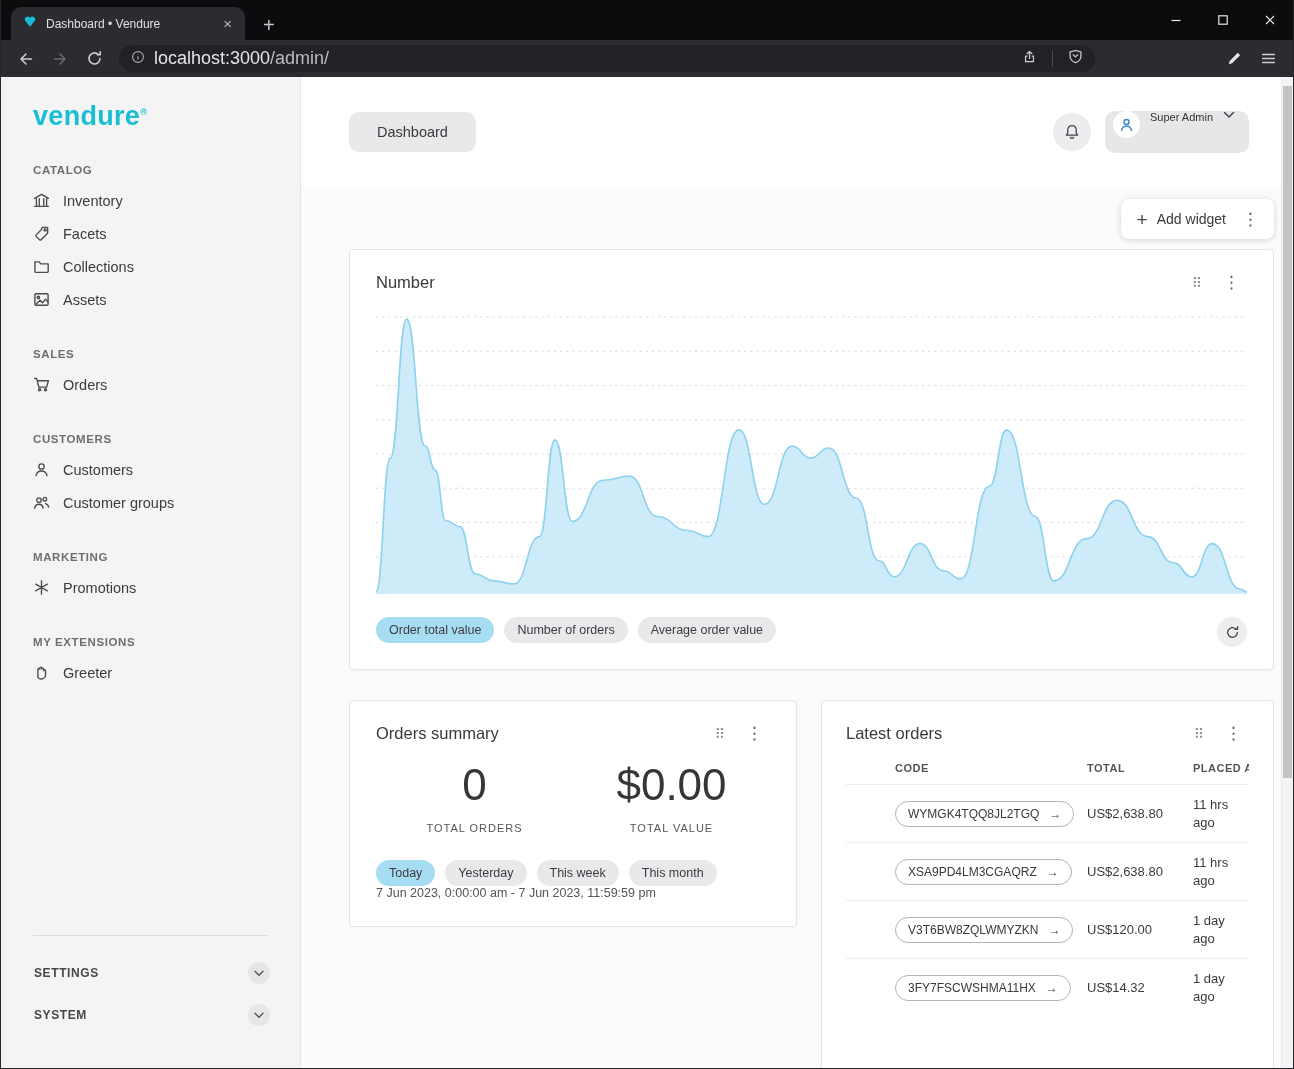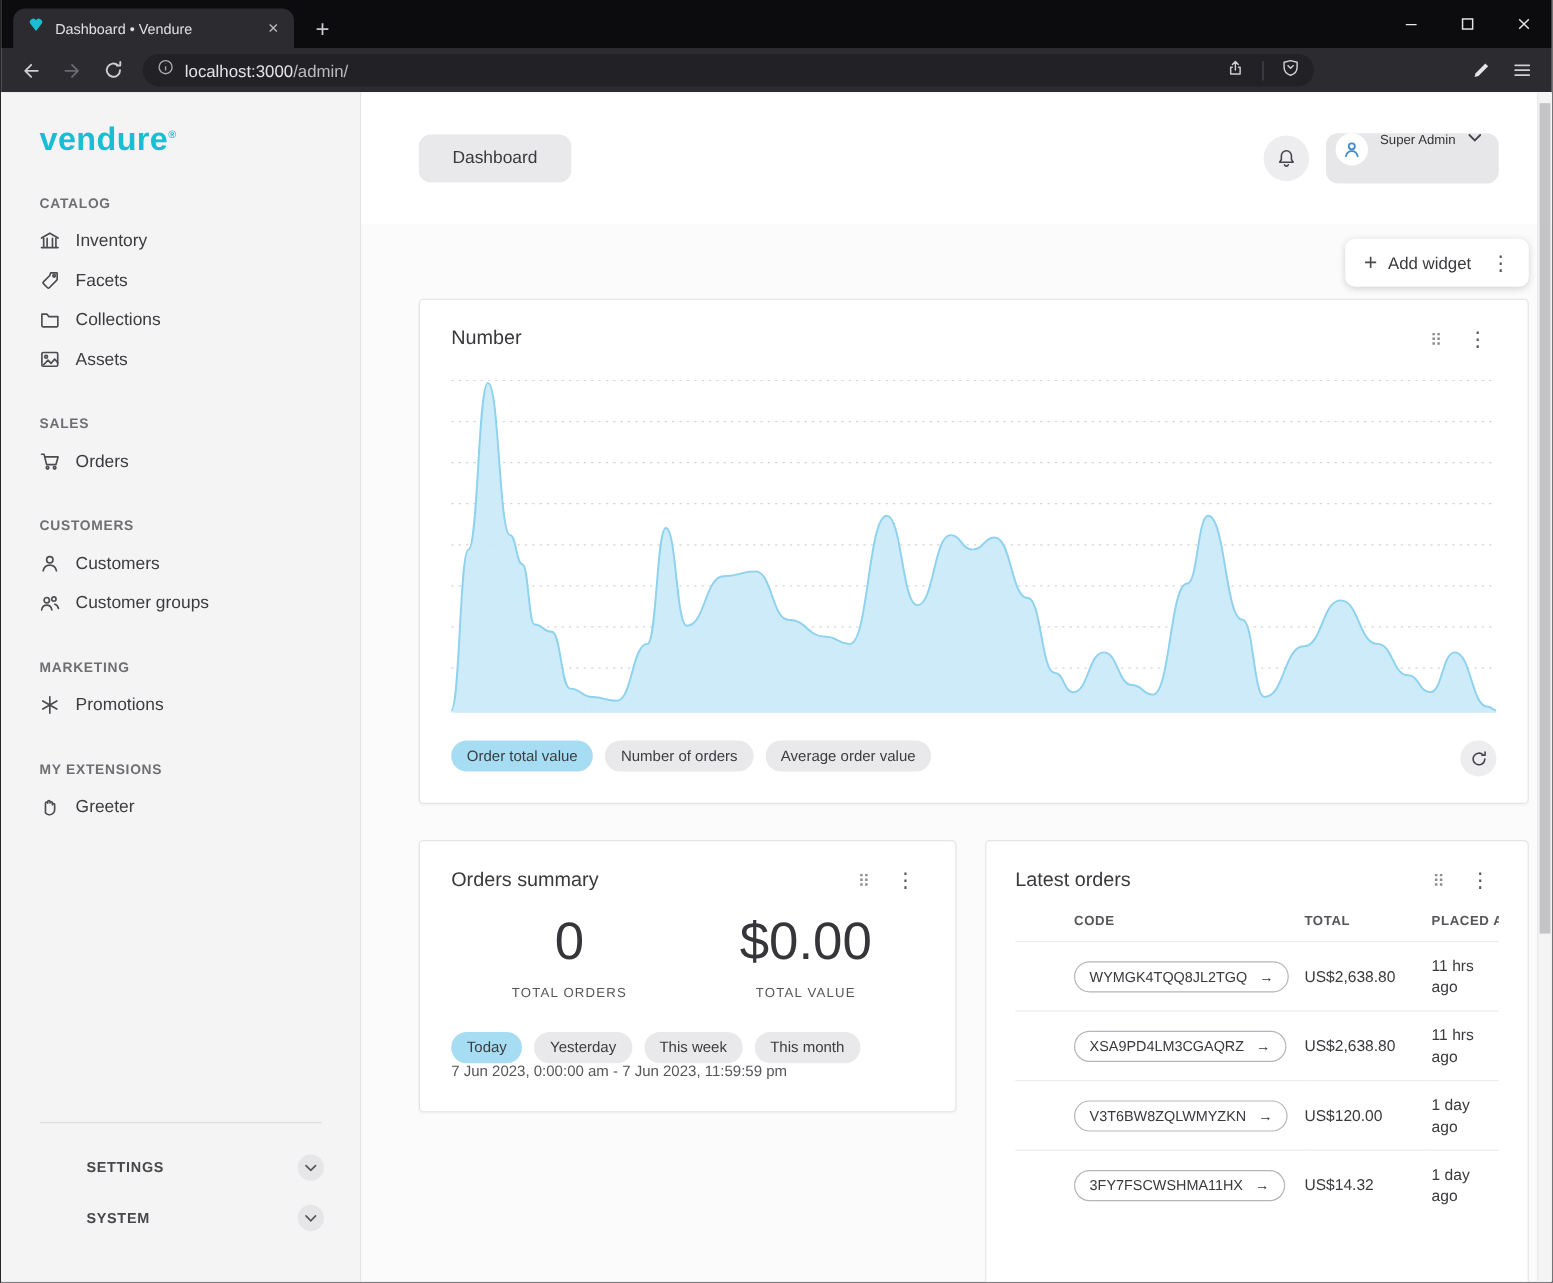--- a/index.html
+++ b/index.html
@@ -12,37 +12,37 @@
   .tab { width:234px; height:33px; background:#2b2b30; border-radius:10px 10px 0 0; margin-left:10px; display:flex; align-items:center; gap:9px; padding:0 8px 0 12px; }
   .tab-title { color:#e0e0e3; font-size:12px; flex:1; white-space:nowrap; overflow:hidden; }
   .tab-close { color:#b9b9bd; font-size:15px; padding:0 5px; cursor:pointer; }
   .newtab-btn { color:#c9c9cd; font-size:20px; margin:0 0 5px 18px; cursor:pointer; line-height:1; }
   .win-controls { position:absolute; right:0; top:0; height:40px; display:flex; }
   .win-btn { width:47px; display:flex; align-items:center; justify-content:center; cursor:pointer; }
 
   .navbar { height:37px; background:#2b2b30; display:flex; align-items:center; padding:0 10px; gap:4px; flex:0 0 auto; }
   .nav-btn { width:30px; height:30px; border-radius:6px; display:flex; align-items:center; justify-content:center; cursor:pointer; }
   .urlbar { height:27px; flex:1; background:#222226; border-radius:14px; display:flex; align-items:center; padding:0 12px; gap:9px; margin:0 8px 0 6px; cursor:text; }
-  .url-text { color:#e4e4e7; font-size:14px; flex:1; white-space:nowrap; overflow:hidden; }
+  .url-text { color:#e4e4e7; font-size:18px; flex:1; white-space:nowrap; overflow:hidden; }
   .url-path { color:#bcbcc0; }
   .divider-v { width:1px; height:16px; background:#4a4a50; margin:0 6px; }
   .nav-gap { width:108px; }
 
   
   .app { display:flex; flex:1; min-height:0; background:#fff; }
   .sidebar { width:300px; min-width:300px; background:#f4f4f5; border-right:1px solid #e4e4e6; position:relative; padding-top:24px; }
   .logo { padding-left:32px; font-size:27px; font-weight:bold; color:#1abed4; letter-spacing:.3px; }
   .logo sup { font-size:9px; vertical-align:super; }
   .nav-heading { margin:32px 32px 8px; font-size:11.5px; font-weight:bold; color:#6e6e73; letter-spacing:.6px; }
   .nav-item { display:flex; align-items:center; gap:13px; padding:8px 32px; font-size:14.5px; color:#3c3c40; cursor:pointer; }
   .nav-icon { width:17px; height:17px; display:flex; }
   .nav-icon svg { width:17px; height:17px; stroke:#4c4c50; fill:none; stroke-width:1.3; stroke-linecap:round; stroke-linejoin:round; }
   .sidebar-bottom { position:absolute; left:0; right:0; bottom:32px; }
   .sb-divider { border-top:1px solid #dcdcde; margin:0 32px 16px; }
-  .nav-footer-row { display:flex; align-items:center; justify-content:space-between; padding:10px 30px 10px 33px; font-size:12px; font-weight:bold; letter-spacing:.6px; color:#48484c; cursor:pointer;margin-left:38px; }
+  .nav-footer-row { display:flex; align-items:center; justify-content:space-between; padding:10px 30px 10px 33px; font-size:12px; font-weight:bold; letter-spacing:.6px; color:#48484c; cursor:pointer; }
   .chev-circle { width:22px; height:22px; border-radius:50%; background:#e6e6e8; display:flex; align-items:center; justify-content:center; }
 
   .main { flex:1; position:relative; background:#fbfbfc; overflow:hidden; }
   .main-header { height:110px; background:#fff; display:flex; align-items:center; padding:0 44px 0 48px; }
   .breadcrumb-pill { background:#e9e9eb; border-radius:10px; padding:12px 28px; font-size:14.5px; color:#3a3a3e; cursor:pointer; }
   .header-right { margin-left:auto; display:flex; align-items:center; gap:14px; }
   .bell-btn { width:38px; height:38px; border-radius:50%; background:#ededef; display:flex; align-items:center; justify-content:center; cursor:pointer; }
   .user-pill { background:#e7e7e9; border-radius:10px; height:42px; display:flex; gap:10px; padding:0 14px 0 8px; font-size:11px; color:#333; cursor:pointer; }
   .avatar { width:27px; height:27px; border-radius:50%; background:#fff; display:flex; align-items:center; justify-content:center; }
 

